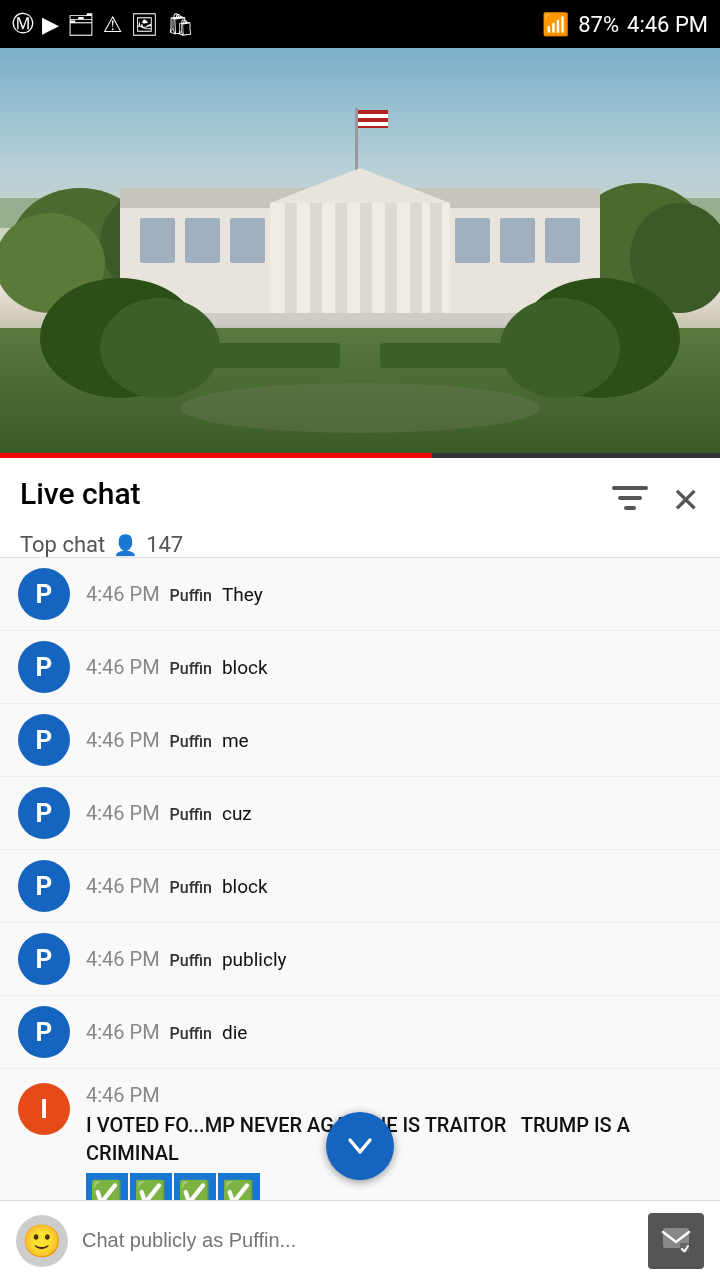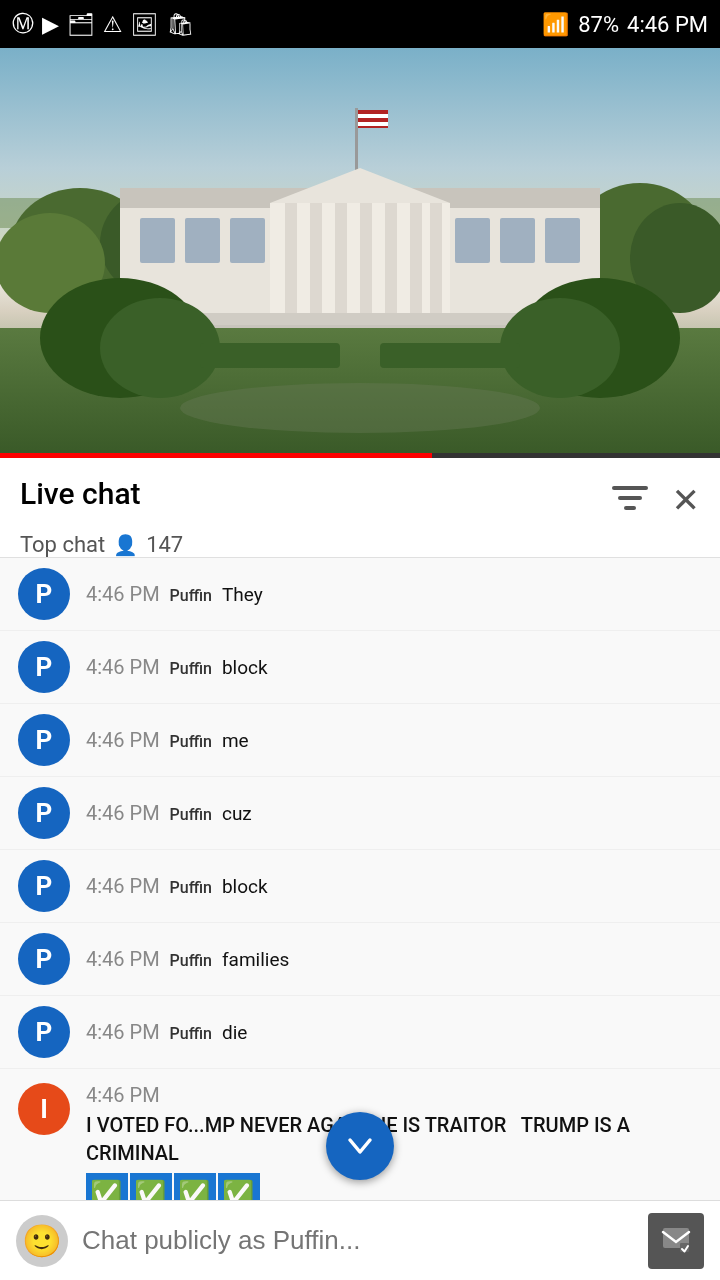--- a/index.html
+++ b/index.html
@@ -233,21 +233,21 @@
       justify-content: center;
       font-size: 32px;
       cursor: pointer;
       flex-shrink: 0;
     }
     .chat-input {
       flex: 1;
       height: 52px;
       border: none;
       outline: none;
-      font-size: 26px;
+      font-size: 20px;
       color: #b91c1c;
       background: transparent;
     }
     .send-btn {
       width: 56px;
       height: 56px;
       background: #555;
       border-radius: 4px;
       display: flex;
       align-items: center;
@@ -427,21 +427,21 @@
         <span class="chat-user">Puffin</span>
         <span class="chat-msg">block</span>
       </div>
     </div>
 
     <div class="chat-item">
       <div class="avatar avatar-blue">P</div>
       <div class="chat-meta">
         <span class="chat-time">4:46 PM</span>
         <span class="chat-user">Puffin</span>
-        <span class="chat-msg">families</span>
+        <span class="chat-msg">publicly</span>
       </div>
     </div>
 
     <div class="chat-item">
       <div class="avatar avatar-blue">P</div>
       <div class="chat-meta">
         <span class="chat-time">4:46 PM</span>
         <span class="chat-user">Puffin</span>
         <span class="chat-msg">die</span>
       </div>

